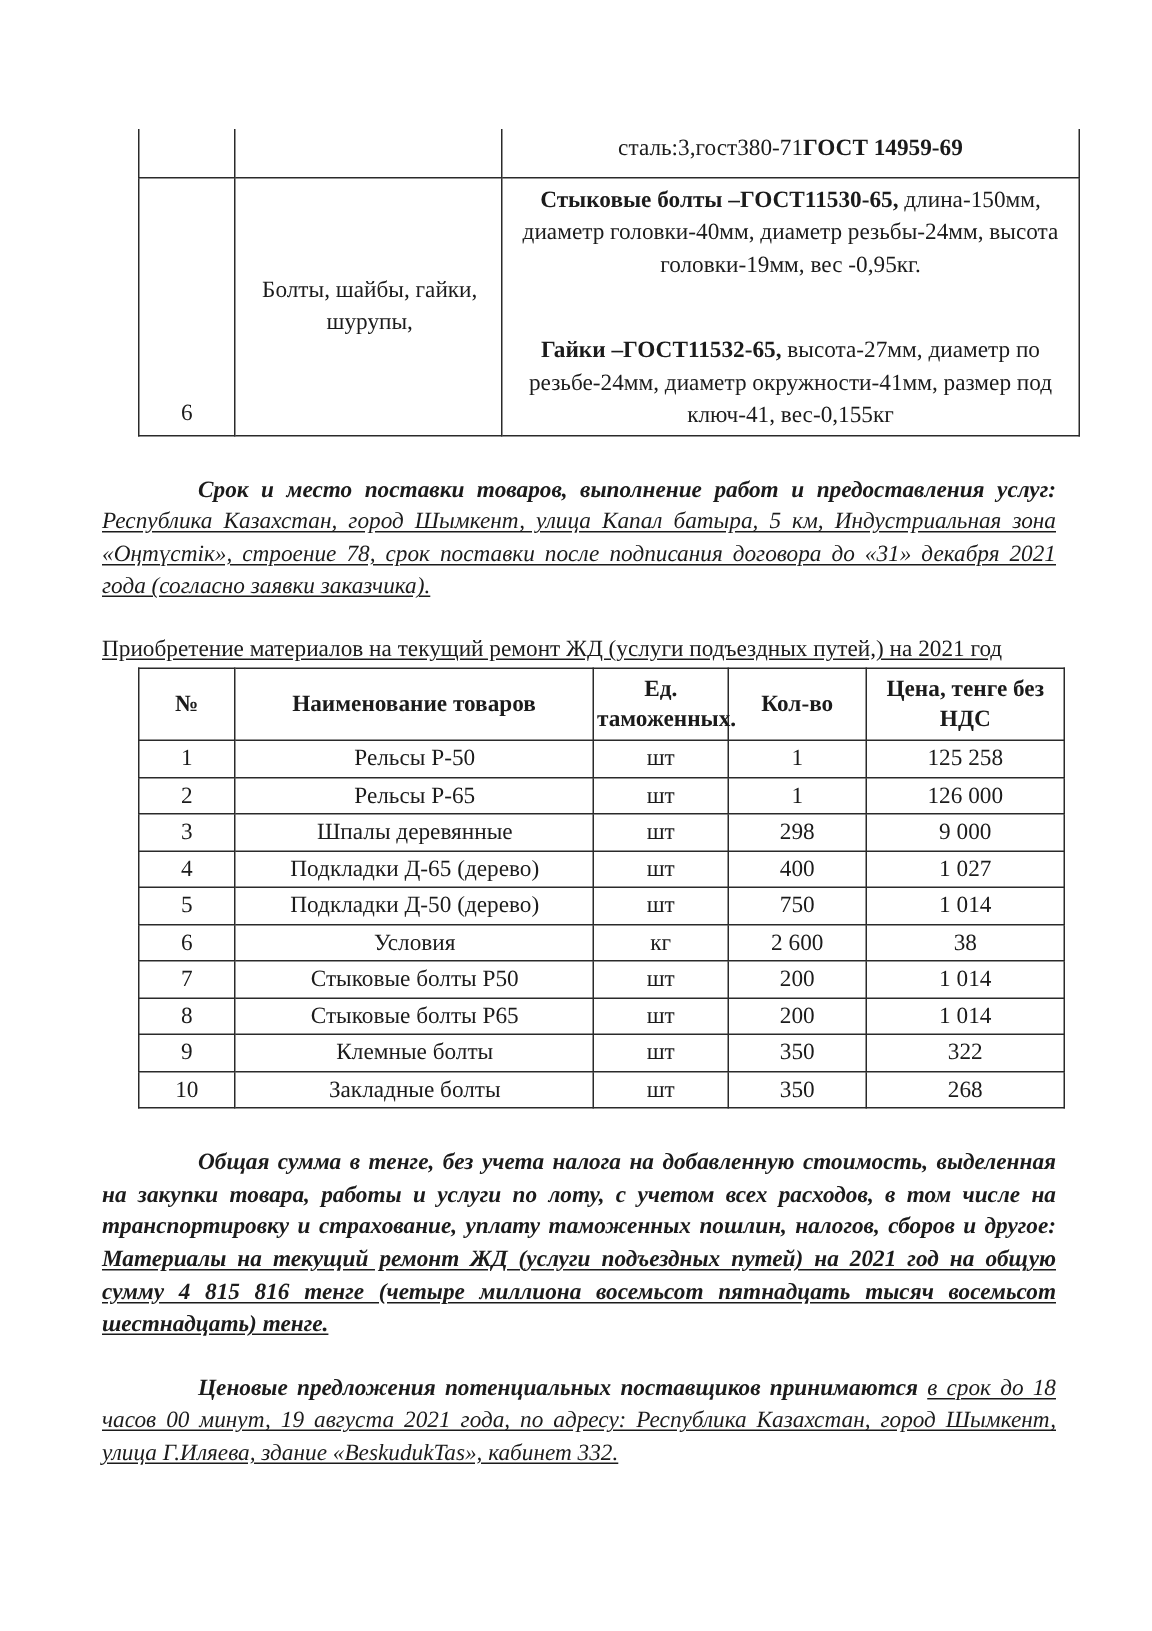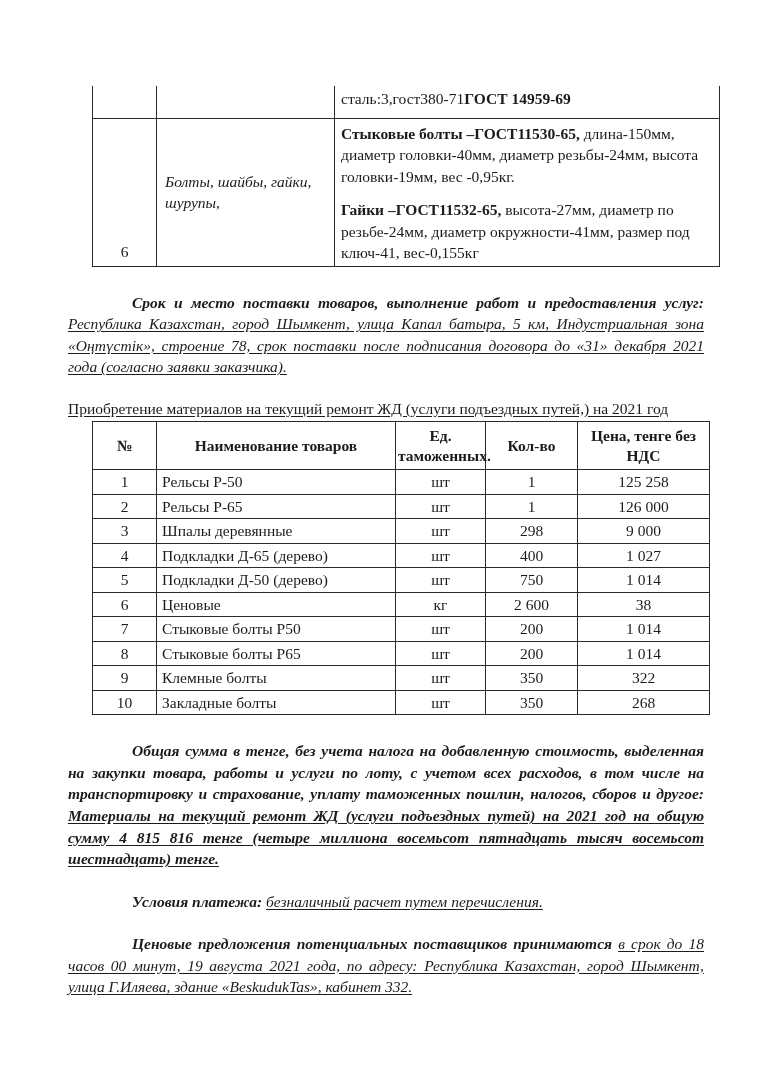--- a/index.html
+++ b/index.html
@@ -29,27 +29,28 @@
     table-layout: fixed;
     width: 627px;
     margin-left: 24px;
     margin-bottom: 25px;
   }
   table.t1 td {
     border: 1px solid #2a2a2a;
     vertical-align: top;
     padding: 2px 6px;
     box-sizing: border-box;
+    text-align: center;
   }
   table.t1 tr.partial td { border-top: none; height: 32px; }
   table.t1 tr.row6 td { height: 143px; }
   table.t1 td.num-cell { vertical-align: bottom; text-align: center; padding-bottom: 3px; }
-  table.t1 td.name-cell { vertical-align: middle; padding-left: 8px; font-style: italic; }
+  table.t1 td.name-cell { vertical-align: middle; padding-left: 8px; }
   table.t1 td.spec-cell p { margin: 2px 0 0 0; }
-  table.t1 td.spec-cell p + p { margin-top: 12px; }
+  table.t1 td.spec-cell p + p { margin-top: 36px; }
 
   
   .para {
     text-align: justify;
     margin: 21px 0 0 0;
   }
   .para.indent { text-indent: 64px; font-style: italic; }
   .para.bold { font-weight: bold; }
   .lot-title { margin: 20px 0 2px 0; text-align: justify; }
 
@@ -65,21 +66,21 @@
     box-sizing: border-box;
     padding: 1px 4px;
   }
   table.t2 th {
     text-align: center;
     vertical-align: middle;
     line-height: 1.25;
     padding: 4px 2px;
   }
   table.t2 td { height: 21px; text-align: center; vertical-align: middle; }
-  table.t2 td.l { text-align: left; padding-left: 5px; }
+  table.t2 td.l { text-align: center; padding-left: 5px; }
   table.t2 tr.total td { font-weight: bold; height: 24px; }
 </style>
 </head>
 <body>
 
 <div class="page">
 
   <table class="t1">
     <colgroup>
         <col style="width:64px">
@@ -154,21 +155,21 @@
     </tr>
     <tr>
       <td>5</td>
       <td class="l">Подкладки Д-50 (дерево)</td>
       <td>шт</td>
       <td>750</td>
       <td>1 014</td>
     </tr>
     <tr>
       <td>6</td>
-      <td class="l">Ценовые</td>
+      <td class="l">Условия</td>
       <td>кг</td>
       <td>2 600</td>
       <td>38</td>
     </tr>
     <tr>
       <td>7</td>
       <td class="l">Стыковые болты Р50</td>
       <td>шт</td>
       <td>200</td>
       <td>1 014</td>
@@ -192,17 +193,16 @@
       <td class="l">Закладные болты</td>
       <td>шт</td>
       <td>350</td>
       <td>268</td>
     </tr>
   </tbody>
     </table>
 
   <p class="para indent bold" style="margin-top:25px"><span>Общая сумма в тенге, без учета налога на добавленную стоимость, выделенная на закупки товара, работы и услуги по лоту, с учетом всех расходов, в том числе на транспортировку и страхование, уплату таможенных пошлин, налогов, сборов и другое:</span> <span class="u">Материалы на текущий ремонт ЖД (услуги подъездных путей) на 2021 год на общую сумму 4 815 816 тенге (четыре миллиона восемьсот пятнадцать тысяч восемьсот шестнадцать) тенге.</span></p>
 
-  <p class="para indent"><b>Условия платежа:</b> <span class="u">безналичный расчет путем перечисления.</span></p>
 
   <p class="para indent"><b>Ценовые предложения потенциальных поставщиков принимаются</b> <span class="u">в срок до 18 часов 00 минут, 19 августа 2021 года, по адресу: Республика Казахстан, город Шымкент, улица Г.Иляева, здание «BeskudukTas», кабинет 332.</span></p>
 
 </div>
 
 </body></html>

